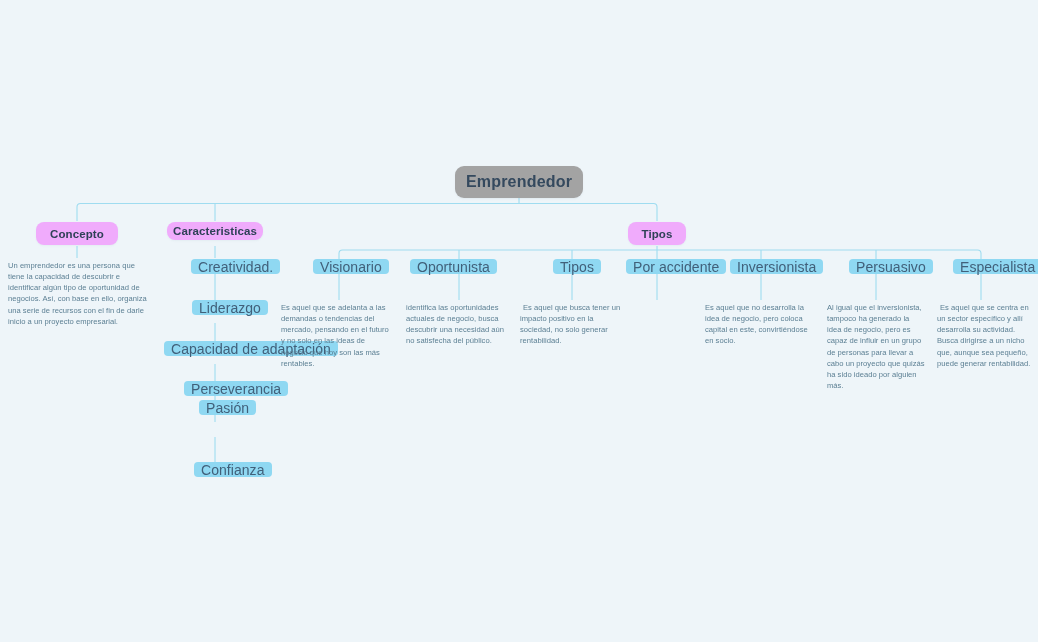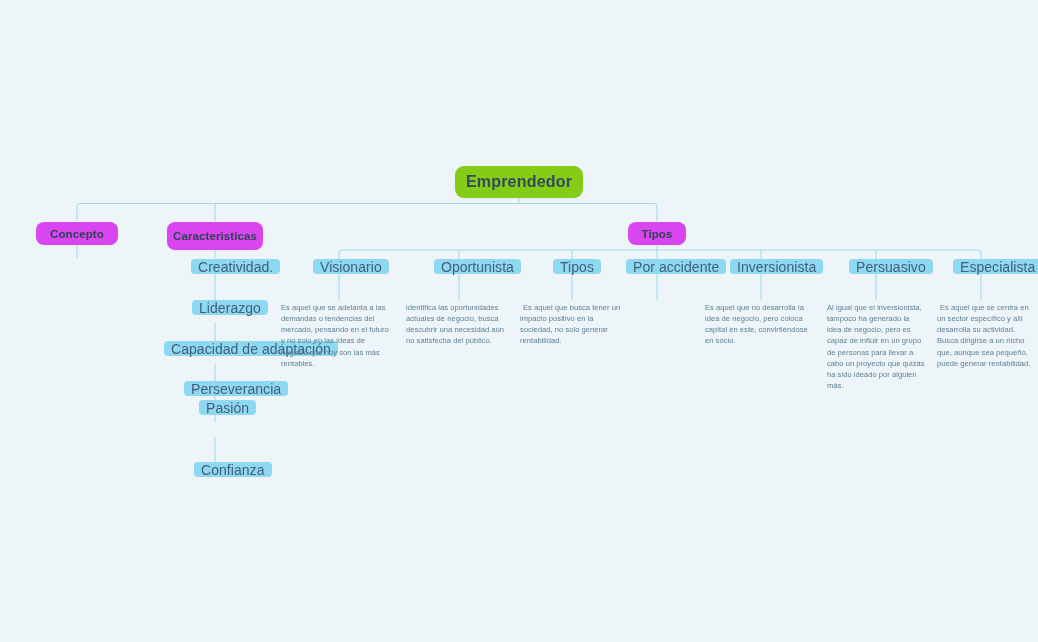--- a/index.html
+++ b/index.html
@@ -34,34 +34,34 @@
   }
 
   
   .node {
     position: absolute;
     box-sizing: border-box;
     white-space: nowrap;
   }
 
   .root-node {
-    background: #84cc16;
+    background: #a3a3a3;
     border-radius: 9px;
     color: #34495e;
     font-weight: bold;
     font-size: 16px;
     letter-spacing: 0.2px;
     display: flex;
     align-items: center;
     justify-content: center;
     box-shadow: 0 1px 2px rgba(120,150,170,0.10);
   }
 
   .branch-node {
-    background: #d946ef;
+    background: #f0abfc;
     border-radius: 8px;
     color: #2f4157;
     font-weight: bold;
     font-size: 11.5px;
     letter-spacing: 0.1px;
     display: flex;
     align-items: center;
     justify-content: center;
     box-shadow: 0 1px 2px rgba(120,150,170,0.08);
   }
@@ -135,28 +135,29 @@
   </svg>
 
   <div class="node root-node" style="left:455px; top:166px; width:128px; height:32px;">
     <span>Emprendedor</span>
   </div>
 
   <div class="node branch-node" style="left:36px; top:222px; width:82px; height:23px;">
     <span>Concepto</span>
   </div>
 
-  <div class="node branch-node" style="left:167px; top:222px; width:96px; height:28px;">
+  <div class="node branch-node" style="left:167px; top:222px; width:96px; height:18px;">
     <span>Caracteristicas</span>
   </div>
 
   <div class="node branch-node" style="left:628px; top:222px; width:58px; height:23px;">
     <span>Tipos</span>
   </div>
 
+  <div class="leaf-text" style="left:8px; top:260px; width:140px;">Un emprendedor es una persona que tiene la capacidad de descubrir e identificar algún tipo de oportunidad de negocios. Así, con base en ello, organiza una serie de recursos con el fin de darle inicio a un proyecto empresarial.</div>
 
   <div class="node pill-node" style="left:191px; top:259px;">
     <span>Creatividad.</span>
   </div>
   <div class="node pill-node" style="left:192px; top:300px;">
     <span>Liderazgo</span>
   </div>
   <div class="node pill-node" style="left:164px; top:341px;padding-left:7px;">
     <span>Capacidad de adaptación</span>
   </div>
@@ -166,21 +167,21 @@
   <div class="node pill-node" style="left:199px; top:400px;">
     <span>Pasión</span>
   </div>
   <div class="node pill-node" style="left:194px; top:462px;">
     <span>Confianza</span>
   </div>
 
   <div class="node pill-node" style="left:313px; top:259px;">
     <span>Visionario</span>
   </div>
-  <div class="node pill-node" style="left:434px; top:259px;">
+  <div class="node pill-node" style="left:410px; top:259px;">
     <span>Oportunista</span>
   </div>
   <div class="node pill-node" style="left:553px; top:259px;">
     <span>Tipos</span>
   </div>
   <div class="node pill-node" style="left:626px; top:259px;">
     <span>Por accidente</span>
   </div>
   <div class="node pill-node" style="left:730px; top:259px;">
     <span>Inversionista</span>

